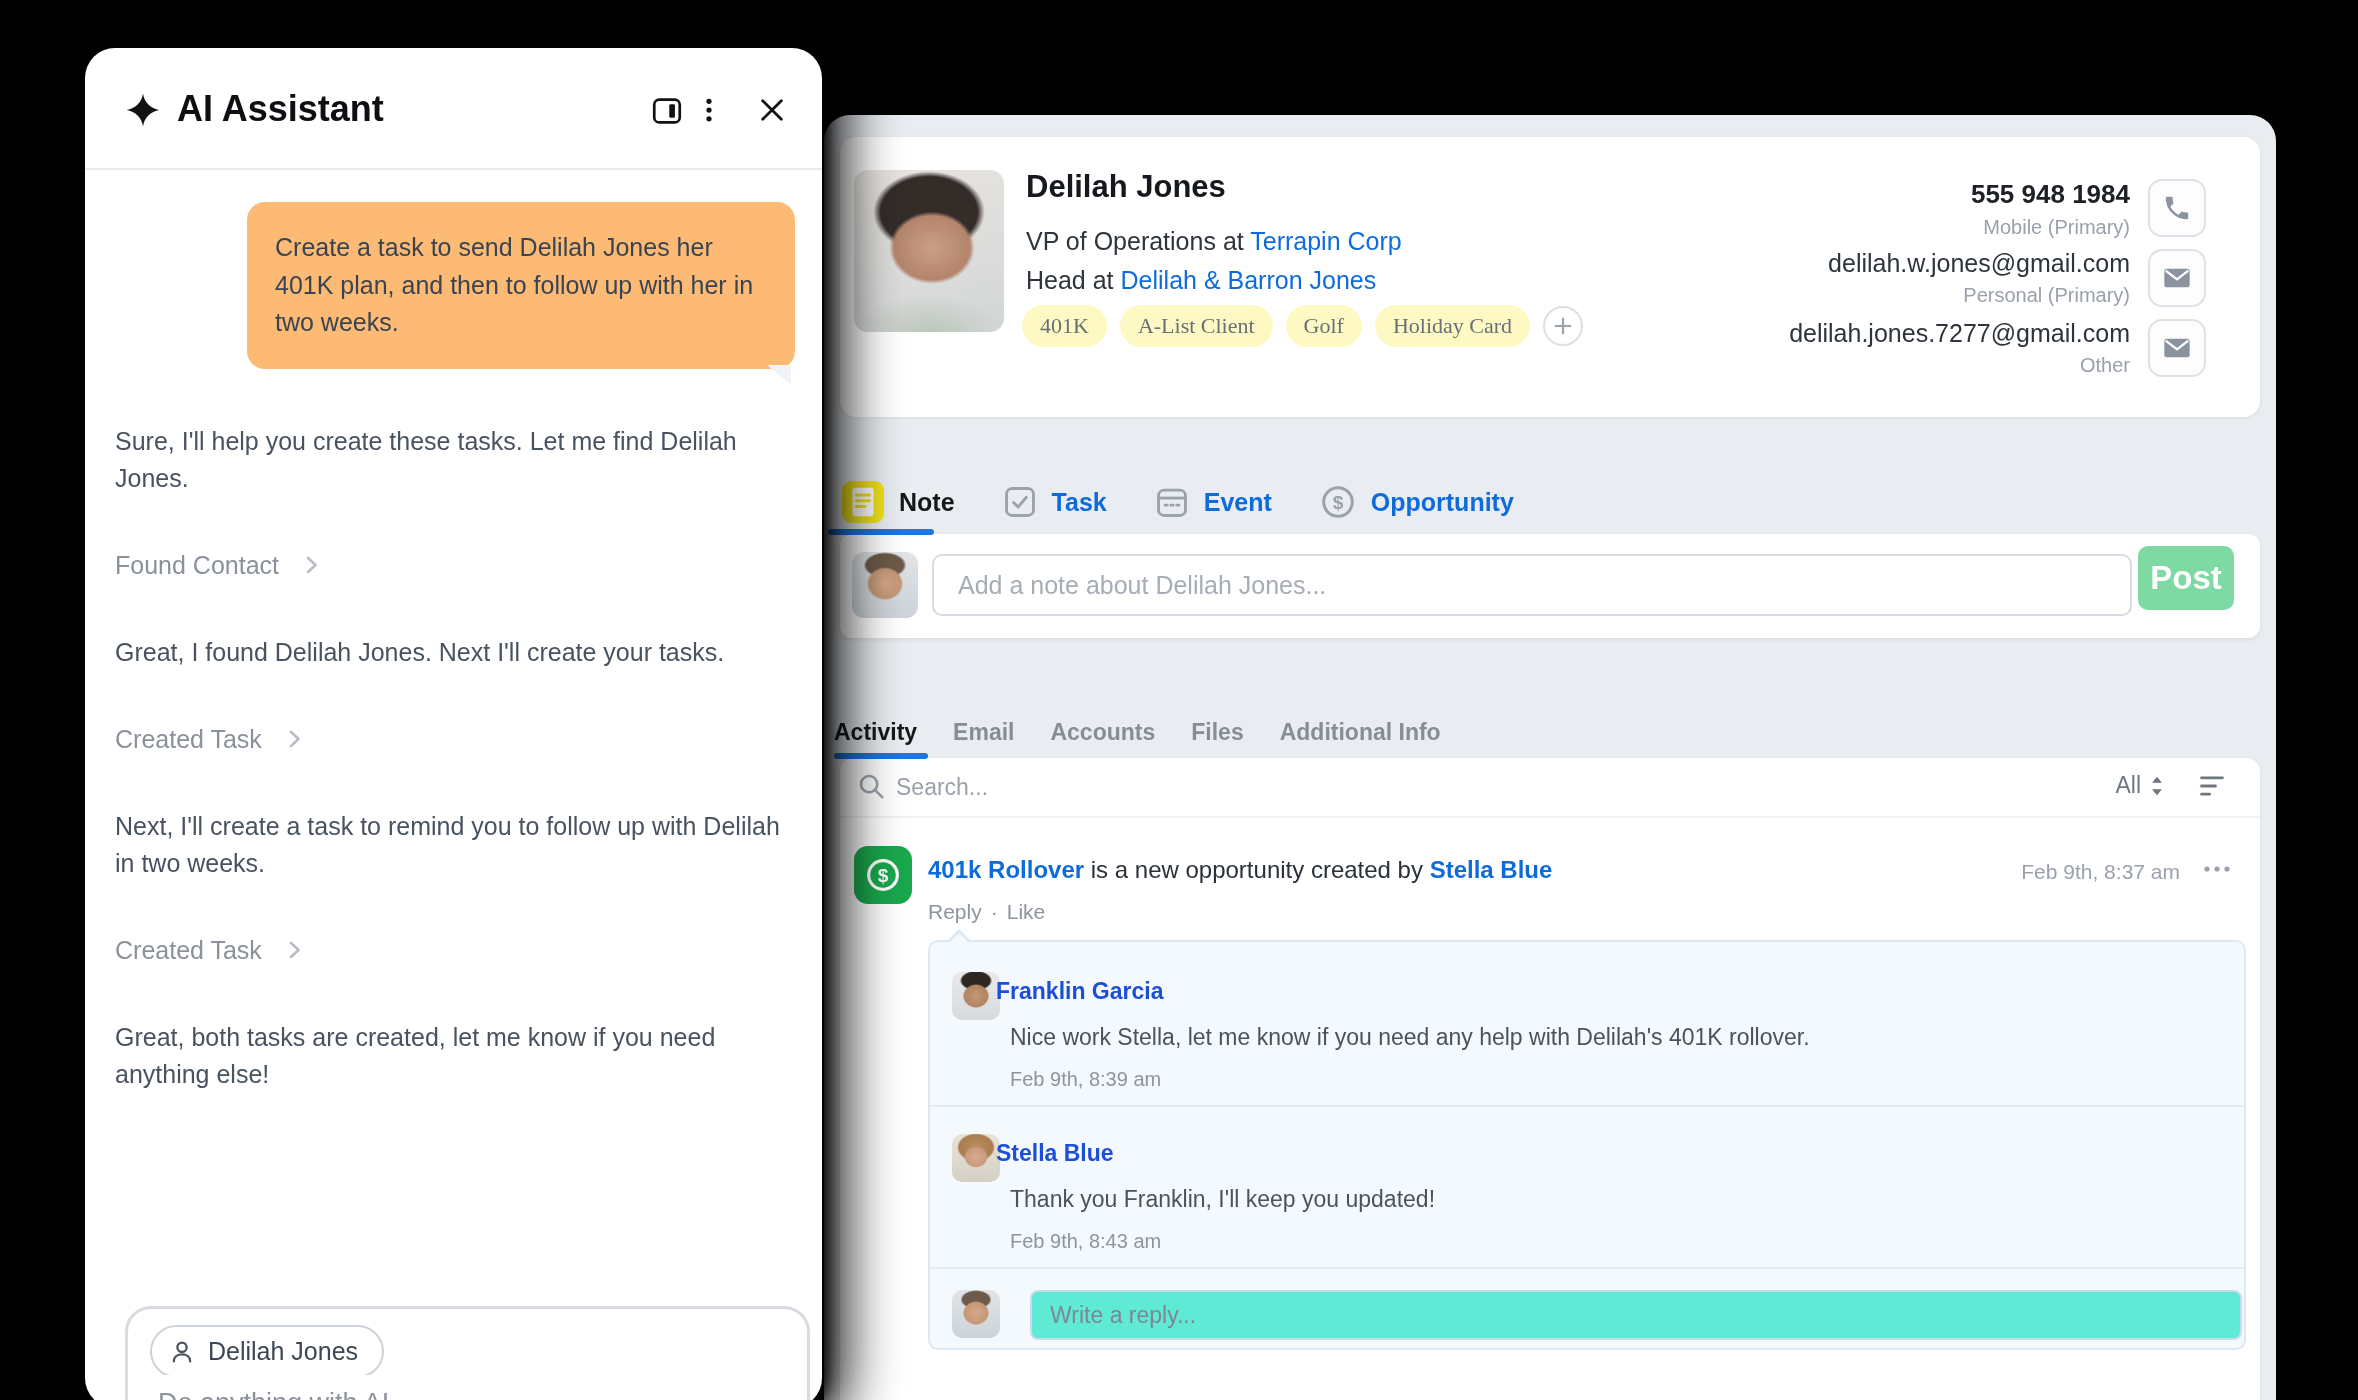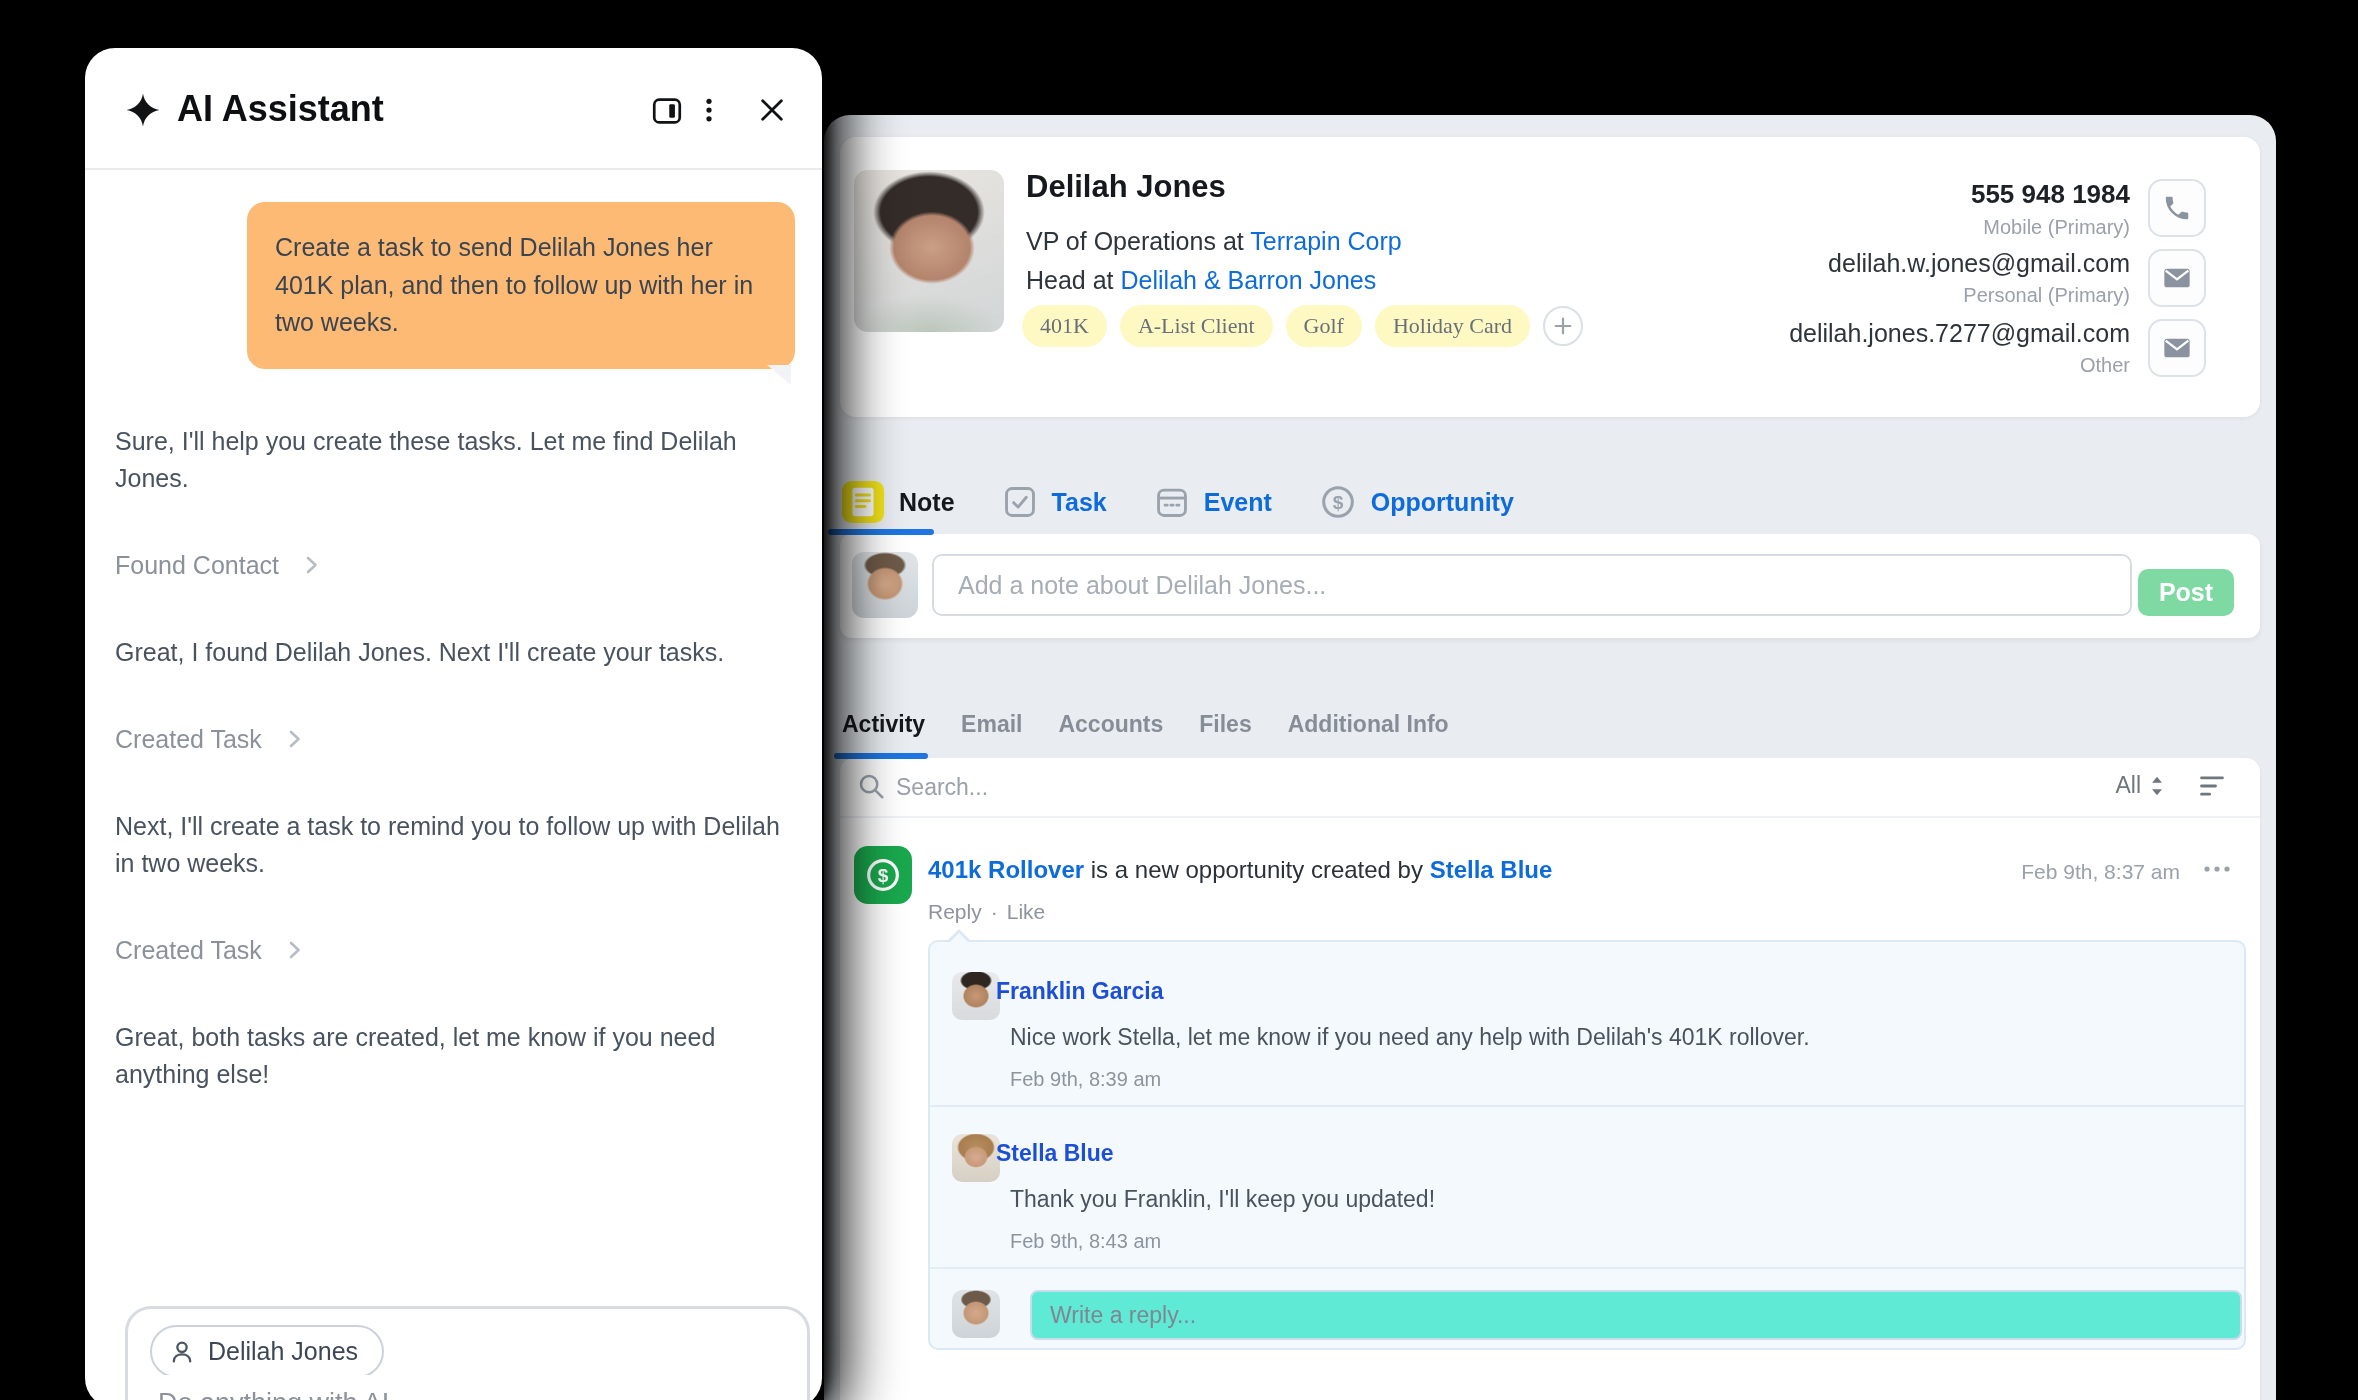--- a/index.html
+++ b/index.html
@@ -57,26 +57,26 @@
       linear-gradient(#e9e9eb, #d8dadd); }
   .avatar-woman-blonde {
     background:
       radial-gradient(ellipse 40% 36% at 50% 48%, #d8ab90 0%, #c89a7b 55%, rgba(0,0,0,0) 62%),
       radial-gradient(ellipse 64% 48% at 50% 28%, #b98e5f 0%, #a87d4f 55%, rgba(0,0,0,0) 62%),
       linear-gradient(#eae3d9, #d6cfc4); }
   .note-input { position:absolute; left:92px; top:20px; width:1200px; height:62px; border:2px solid #d6dbe1;
                 border-radius:10px; font-size:25px; padding:0 24px; color:#3c4654; outline:none;
                 font-family:"Liberation Sans",sans-serif; }
   .note-input::placeholder { color:#a6adb6; }
-  .post-btn { position:absolute; right:26px; top:35px; width:96px; height:47px; background:#7ed9a3; color:#fff;
-              font-weight:bold; font-size:25px; border:none; border-radius:10px; cursor:pointer;
+  .post-btn { position:absolute; right:26px; top:12px; width:96px; height:64px; background:#7ed9a3; color:#fff;
+              font-weight:bold; font-size:33px; border:none; border-radius:10px; cursor:pointer;
               font-family:"Liberation Sans",sans-serif; }
 
   
-  .activity-tabs { position:absolute; left:18px; top:596px; height:42px; display:flex; gap:36px; }
+  .activity-tabs { position:absolute; left:10px; top:596px; height:42px; display:flex; gap:36px; align-items:center; }
   .atab { font-size:23px; font-weight:bold; color:#868d97; cursor:pointer; }
   .atab.active { color:#15181c; }
   .activity-underline { position:absolute; left:10px; top:638px; width:94px; height:6px; background:#1d76e2; border-radius:4px; z-index:3; }
 
   
   .activity-card { position:absolute; left:16px; top:643px; width:1420px; height:780px; background:#fff;
                    border-radius:14px 14px 0 0; box-shadow:0 1px 4px rgba(25,35,55,.06); }
   .search-icon { position:absolute; left:16px; top:13px; }
   .search-input { position:absolute; left:56px; top:7px; width:700px; height:44px; border:none; outline:none;
                   font-size:23px; color:#3c4654; font-family:"Liberation Sans",sans-serif; background:transparent; }

